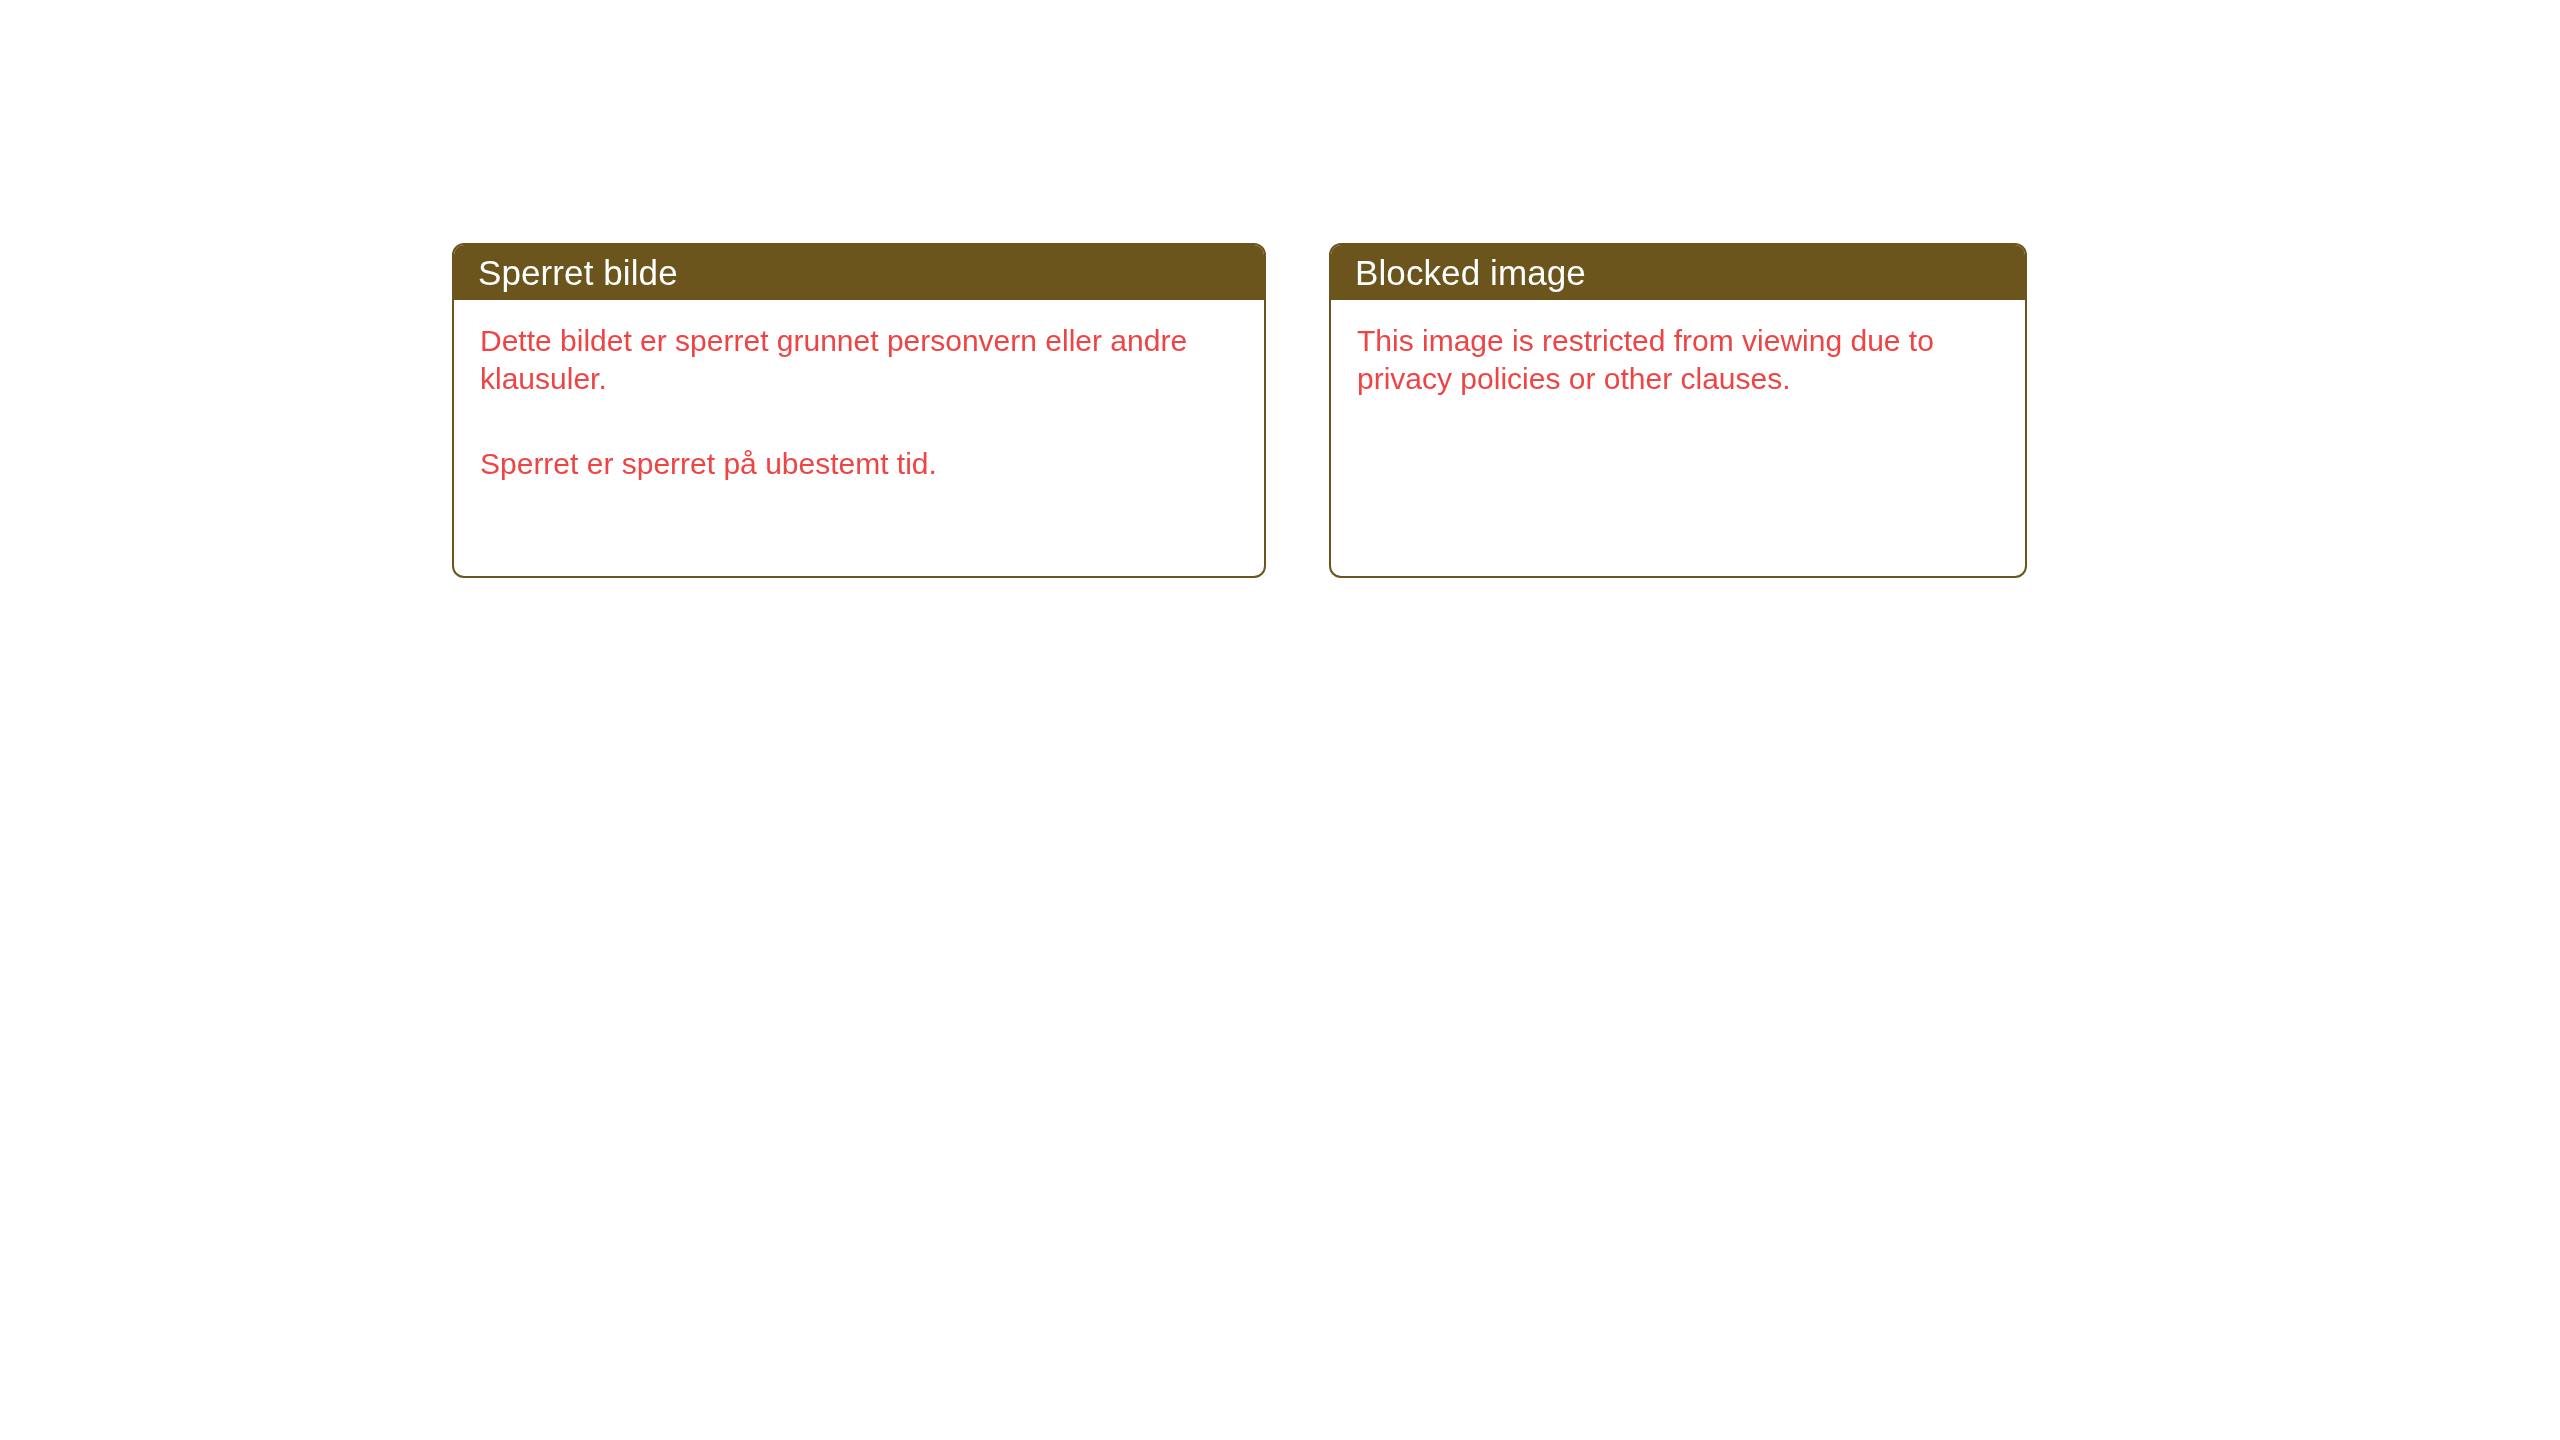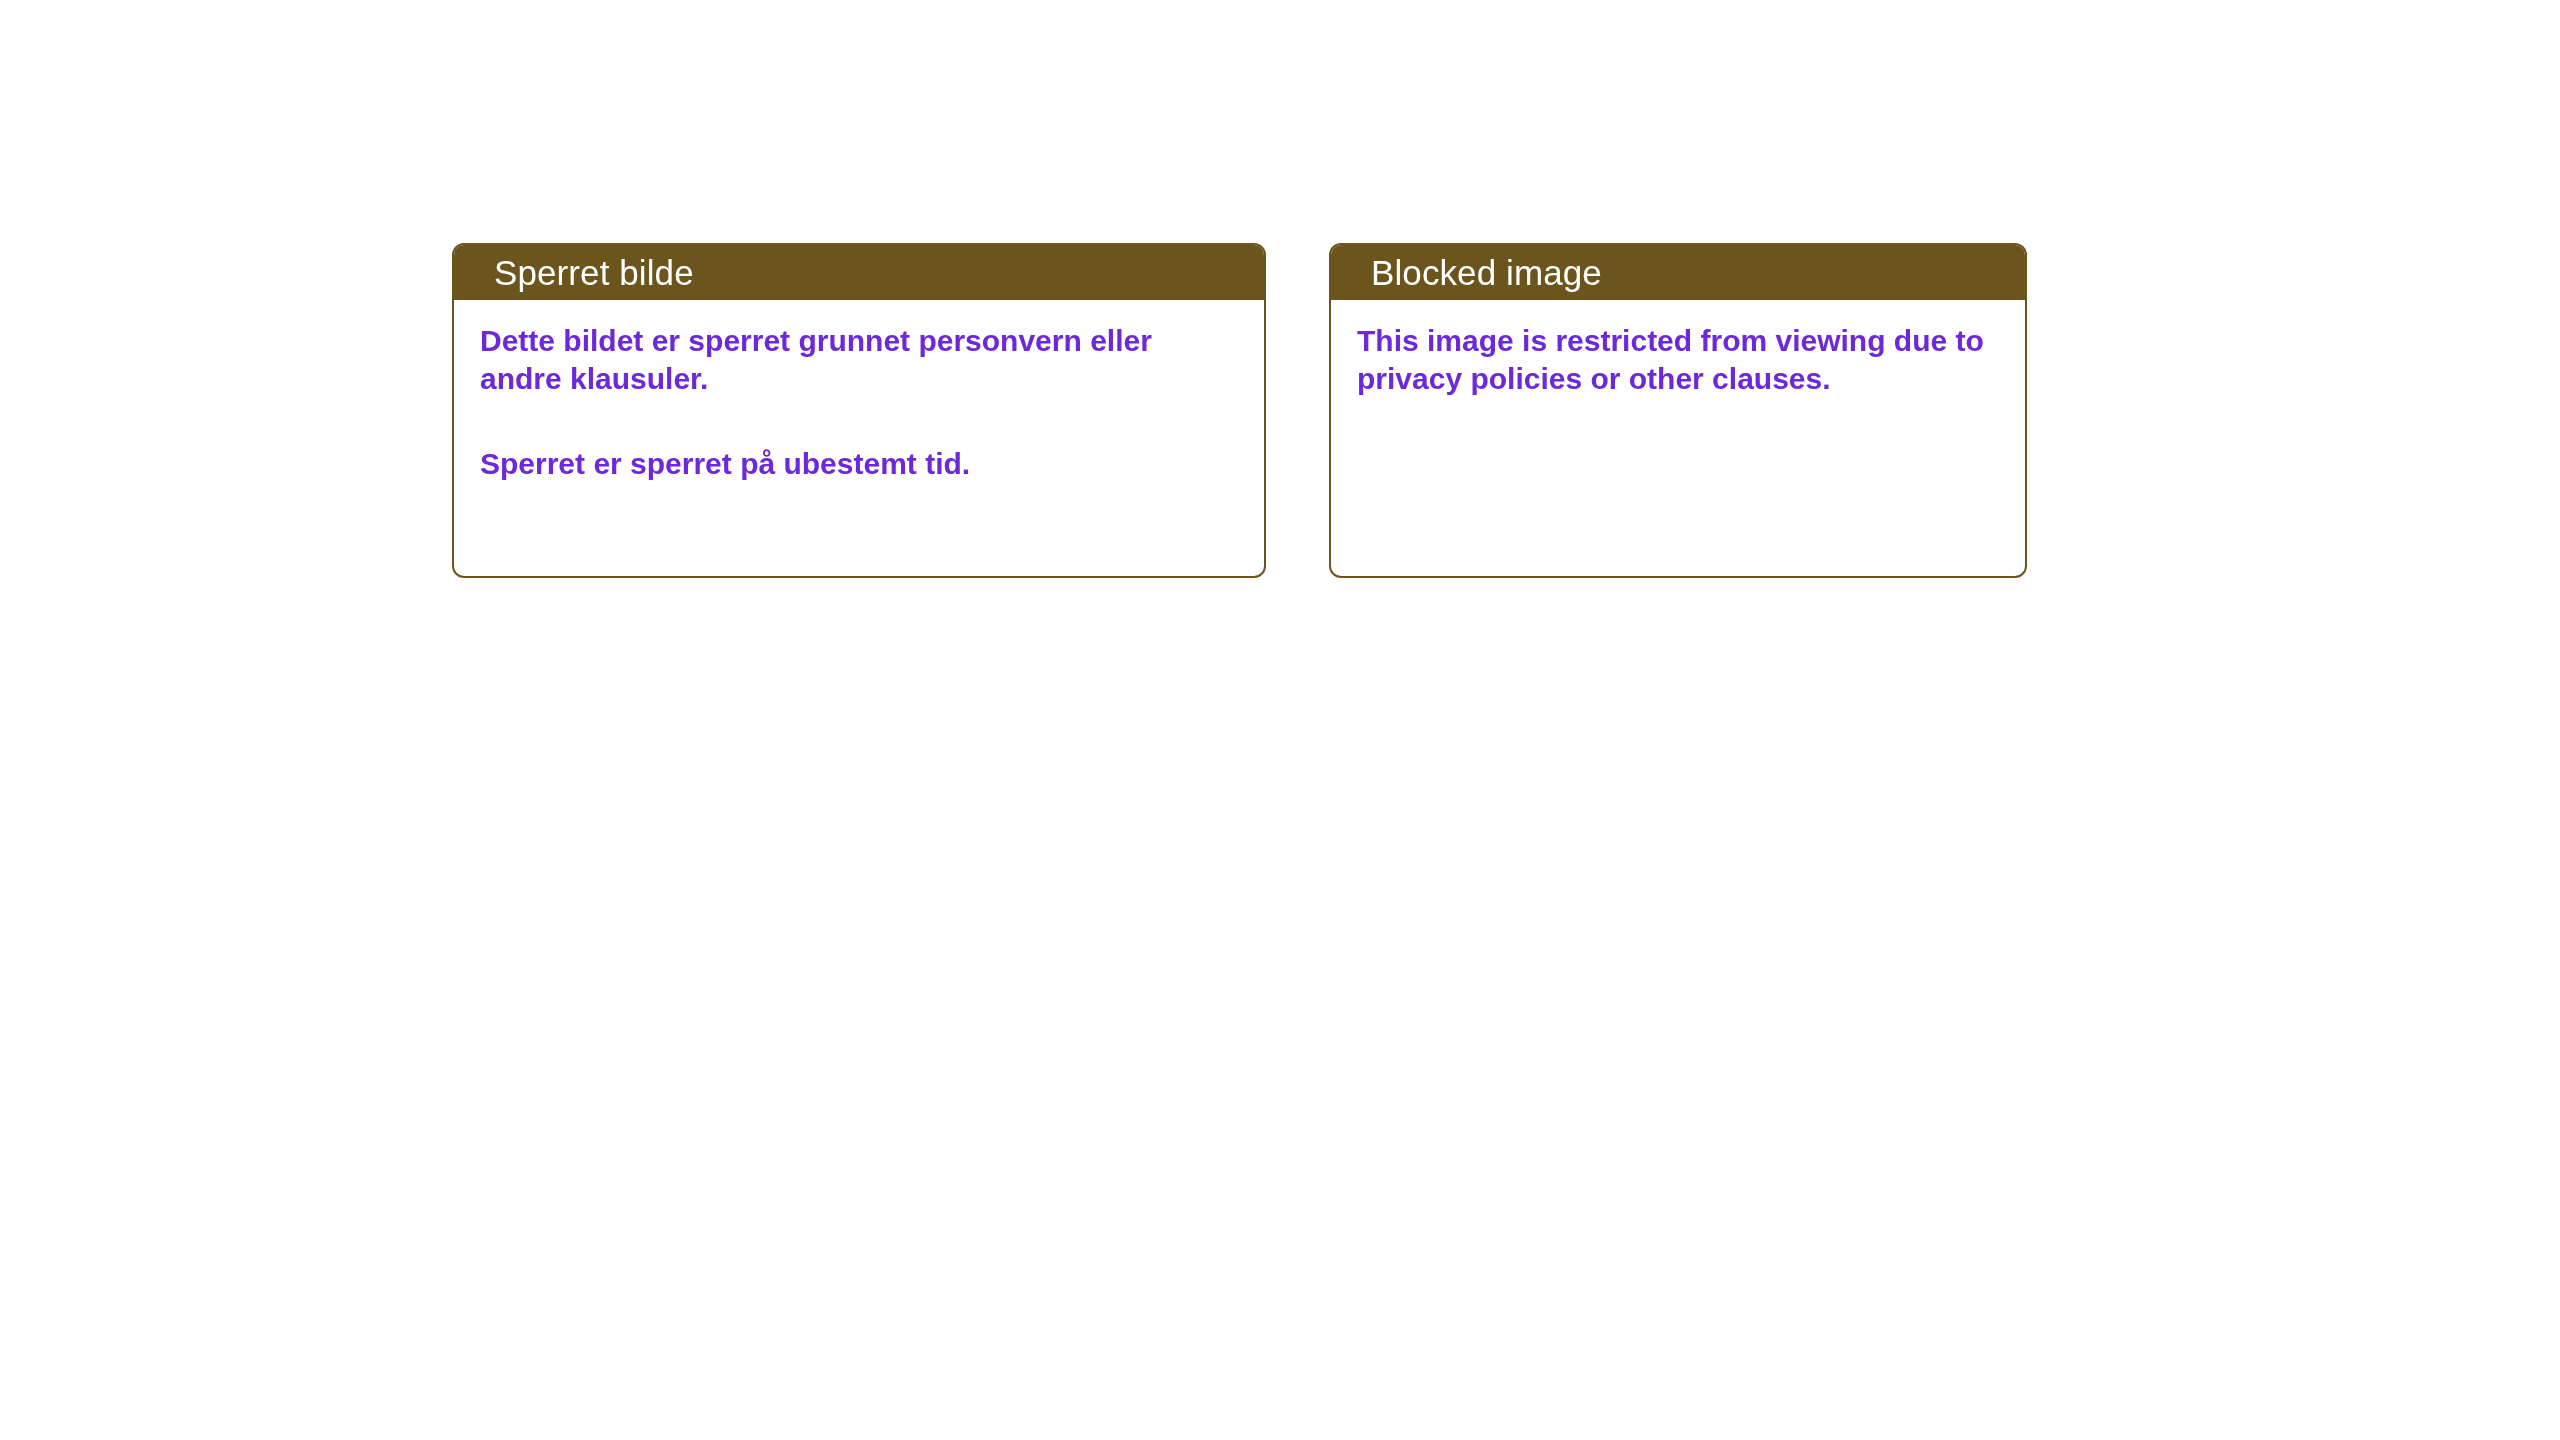--- a/index.html
+++ b/index.html
@@ -50,33 +50,32 @@
   }
 
   .card-header-title {
     color: #ffffff;
     font-family: "Liberation Sans", sans-serif;
     font-size: 35px;
     font-weight: 400;
     line-height: 1;
     letter-spacing: 0.1px;
     white-space: nowrap;
-    margin-left: 16px;
   }
 
   .card-body {
     padding: 22px 26px 0 26px;
     box-sizing: border-box;
   }
 
   .card-paragraph {
-    color: #6d28d9;
+    color: #ef4444;
     font-family: "Liberation Sans", sans-serif;
     font-size: 30px;
-    font-weight: 700;
+    font-weight: 400;
     line-height: 1.28;
     margin: 0;
     text-align: left;
   }
 
   .paragraph-gap {
     height: 46px;
   }
 </style>
 </head>

